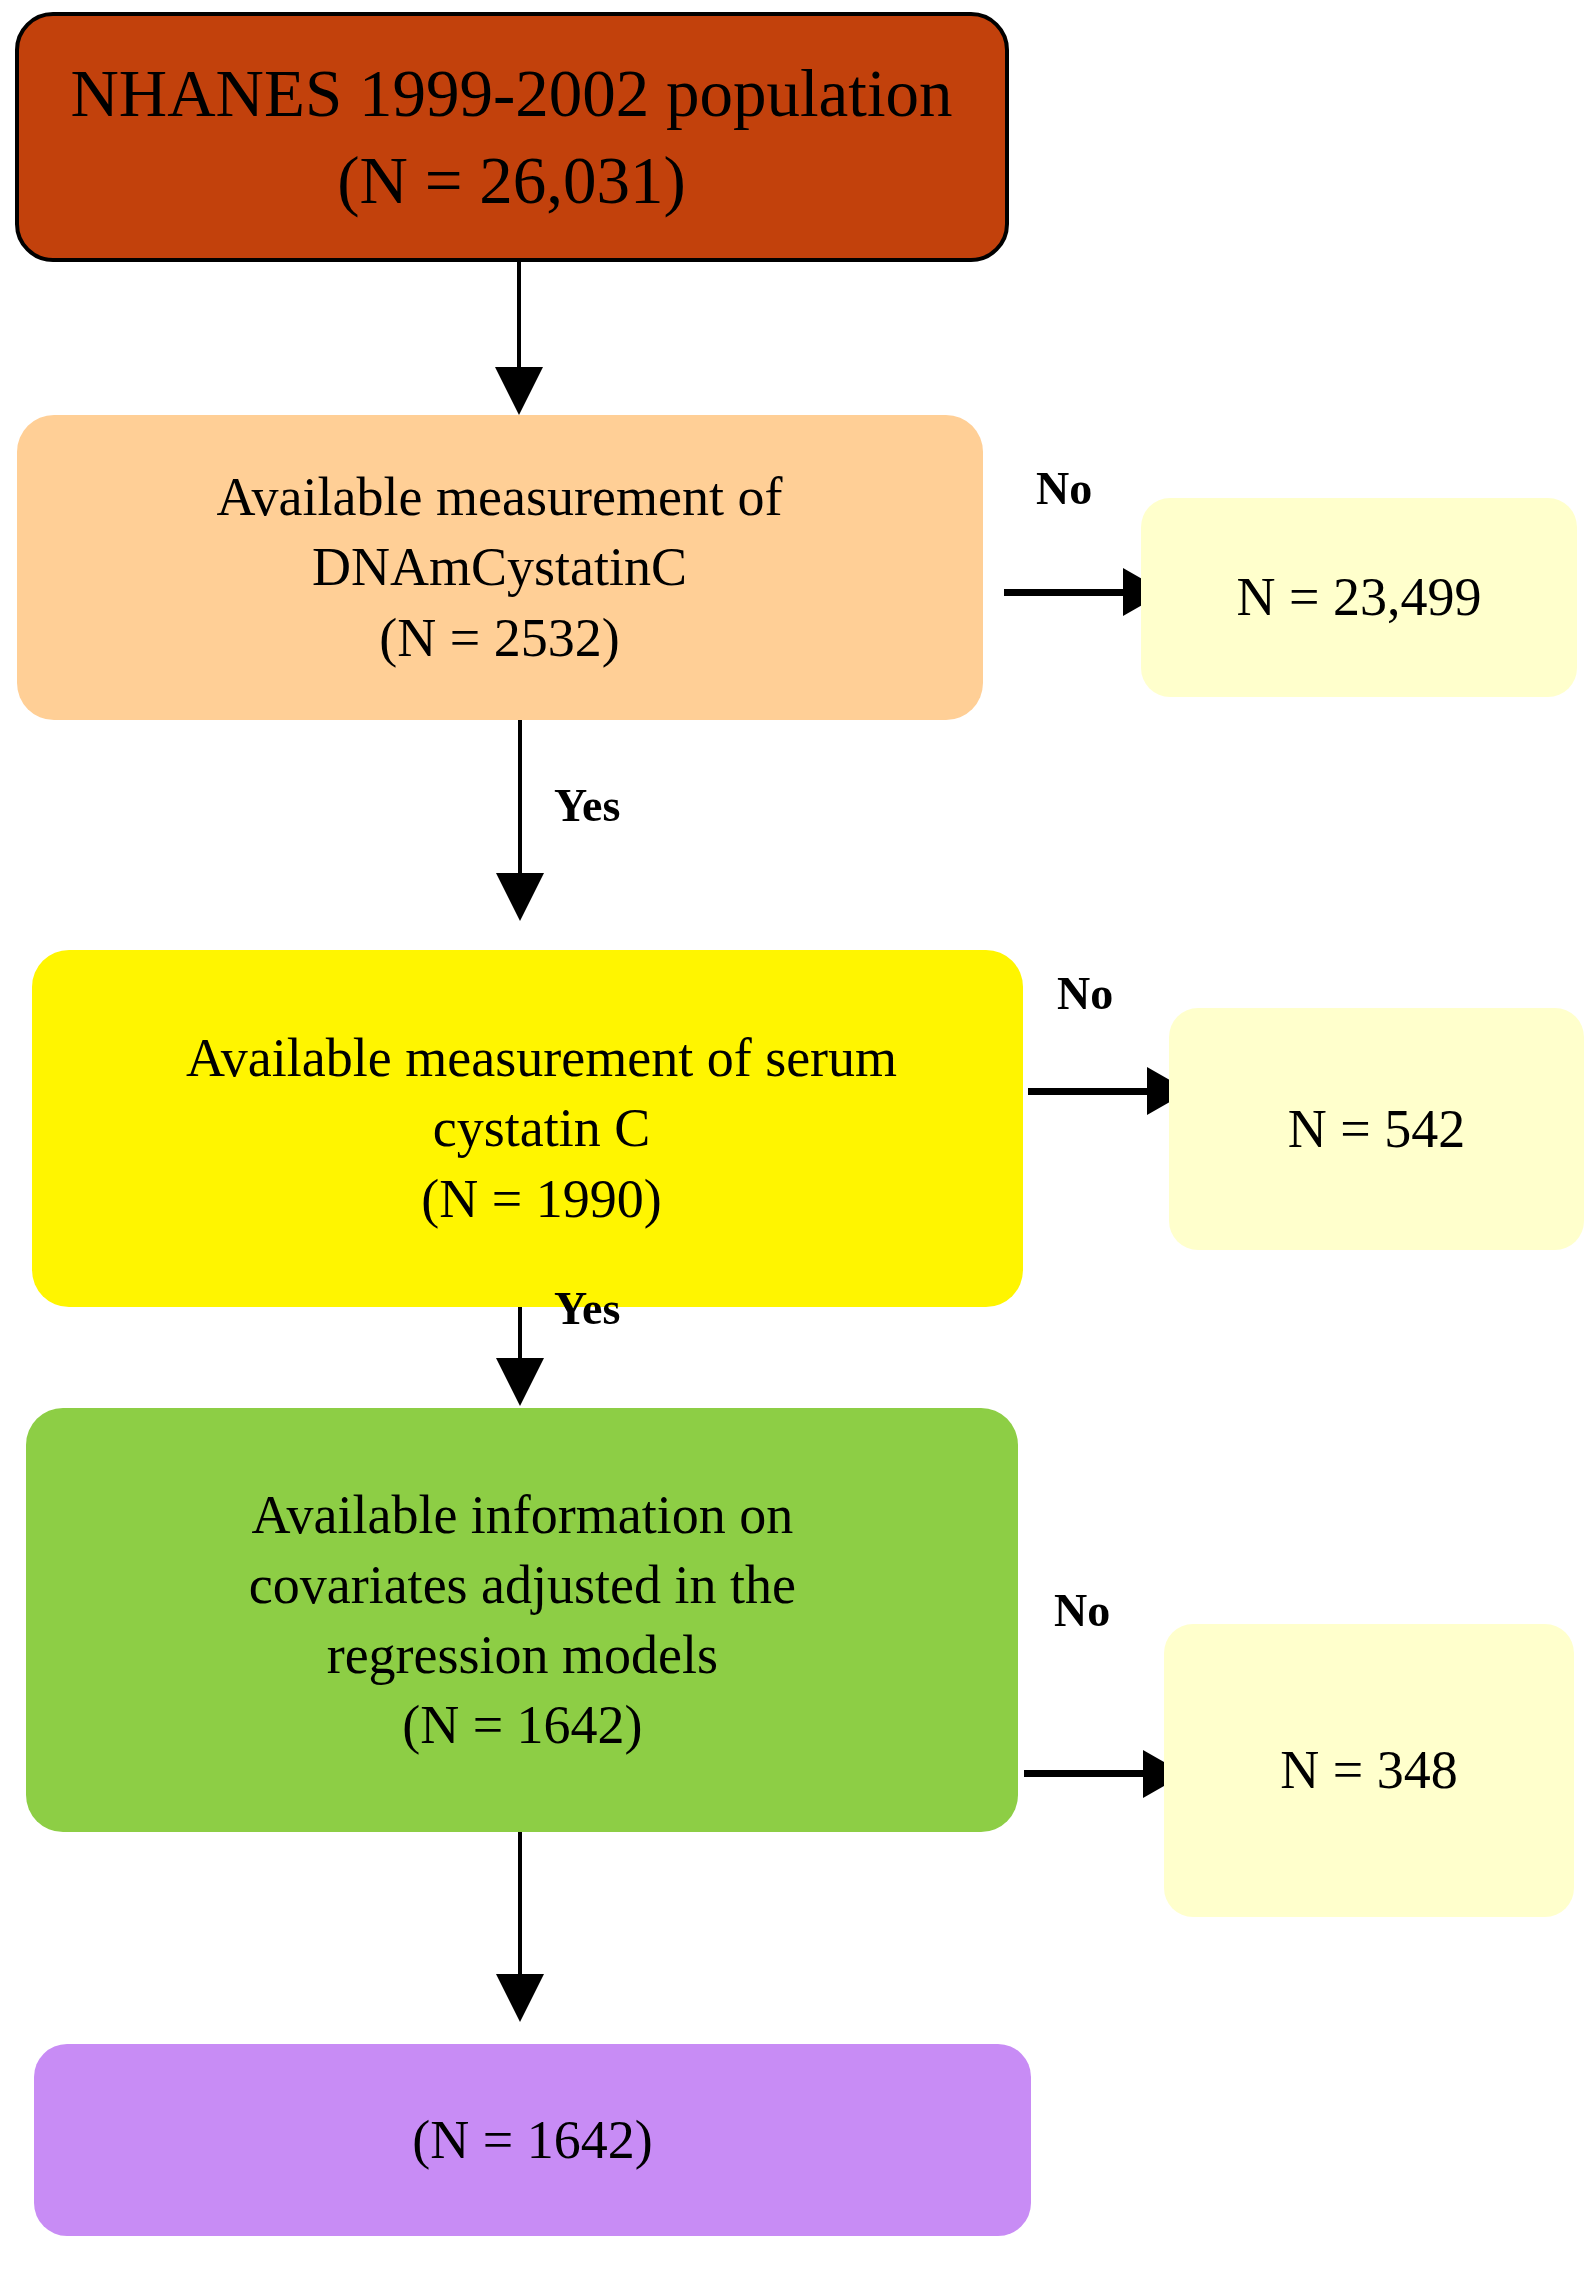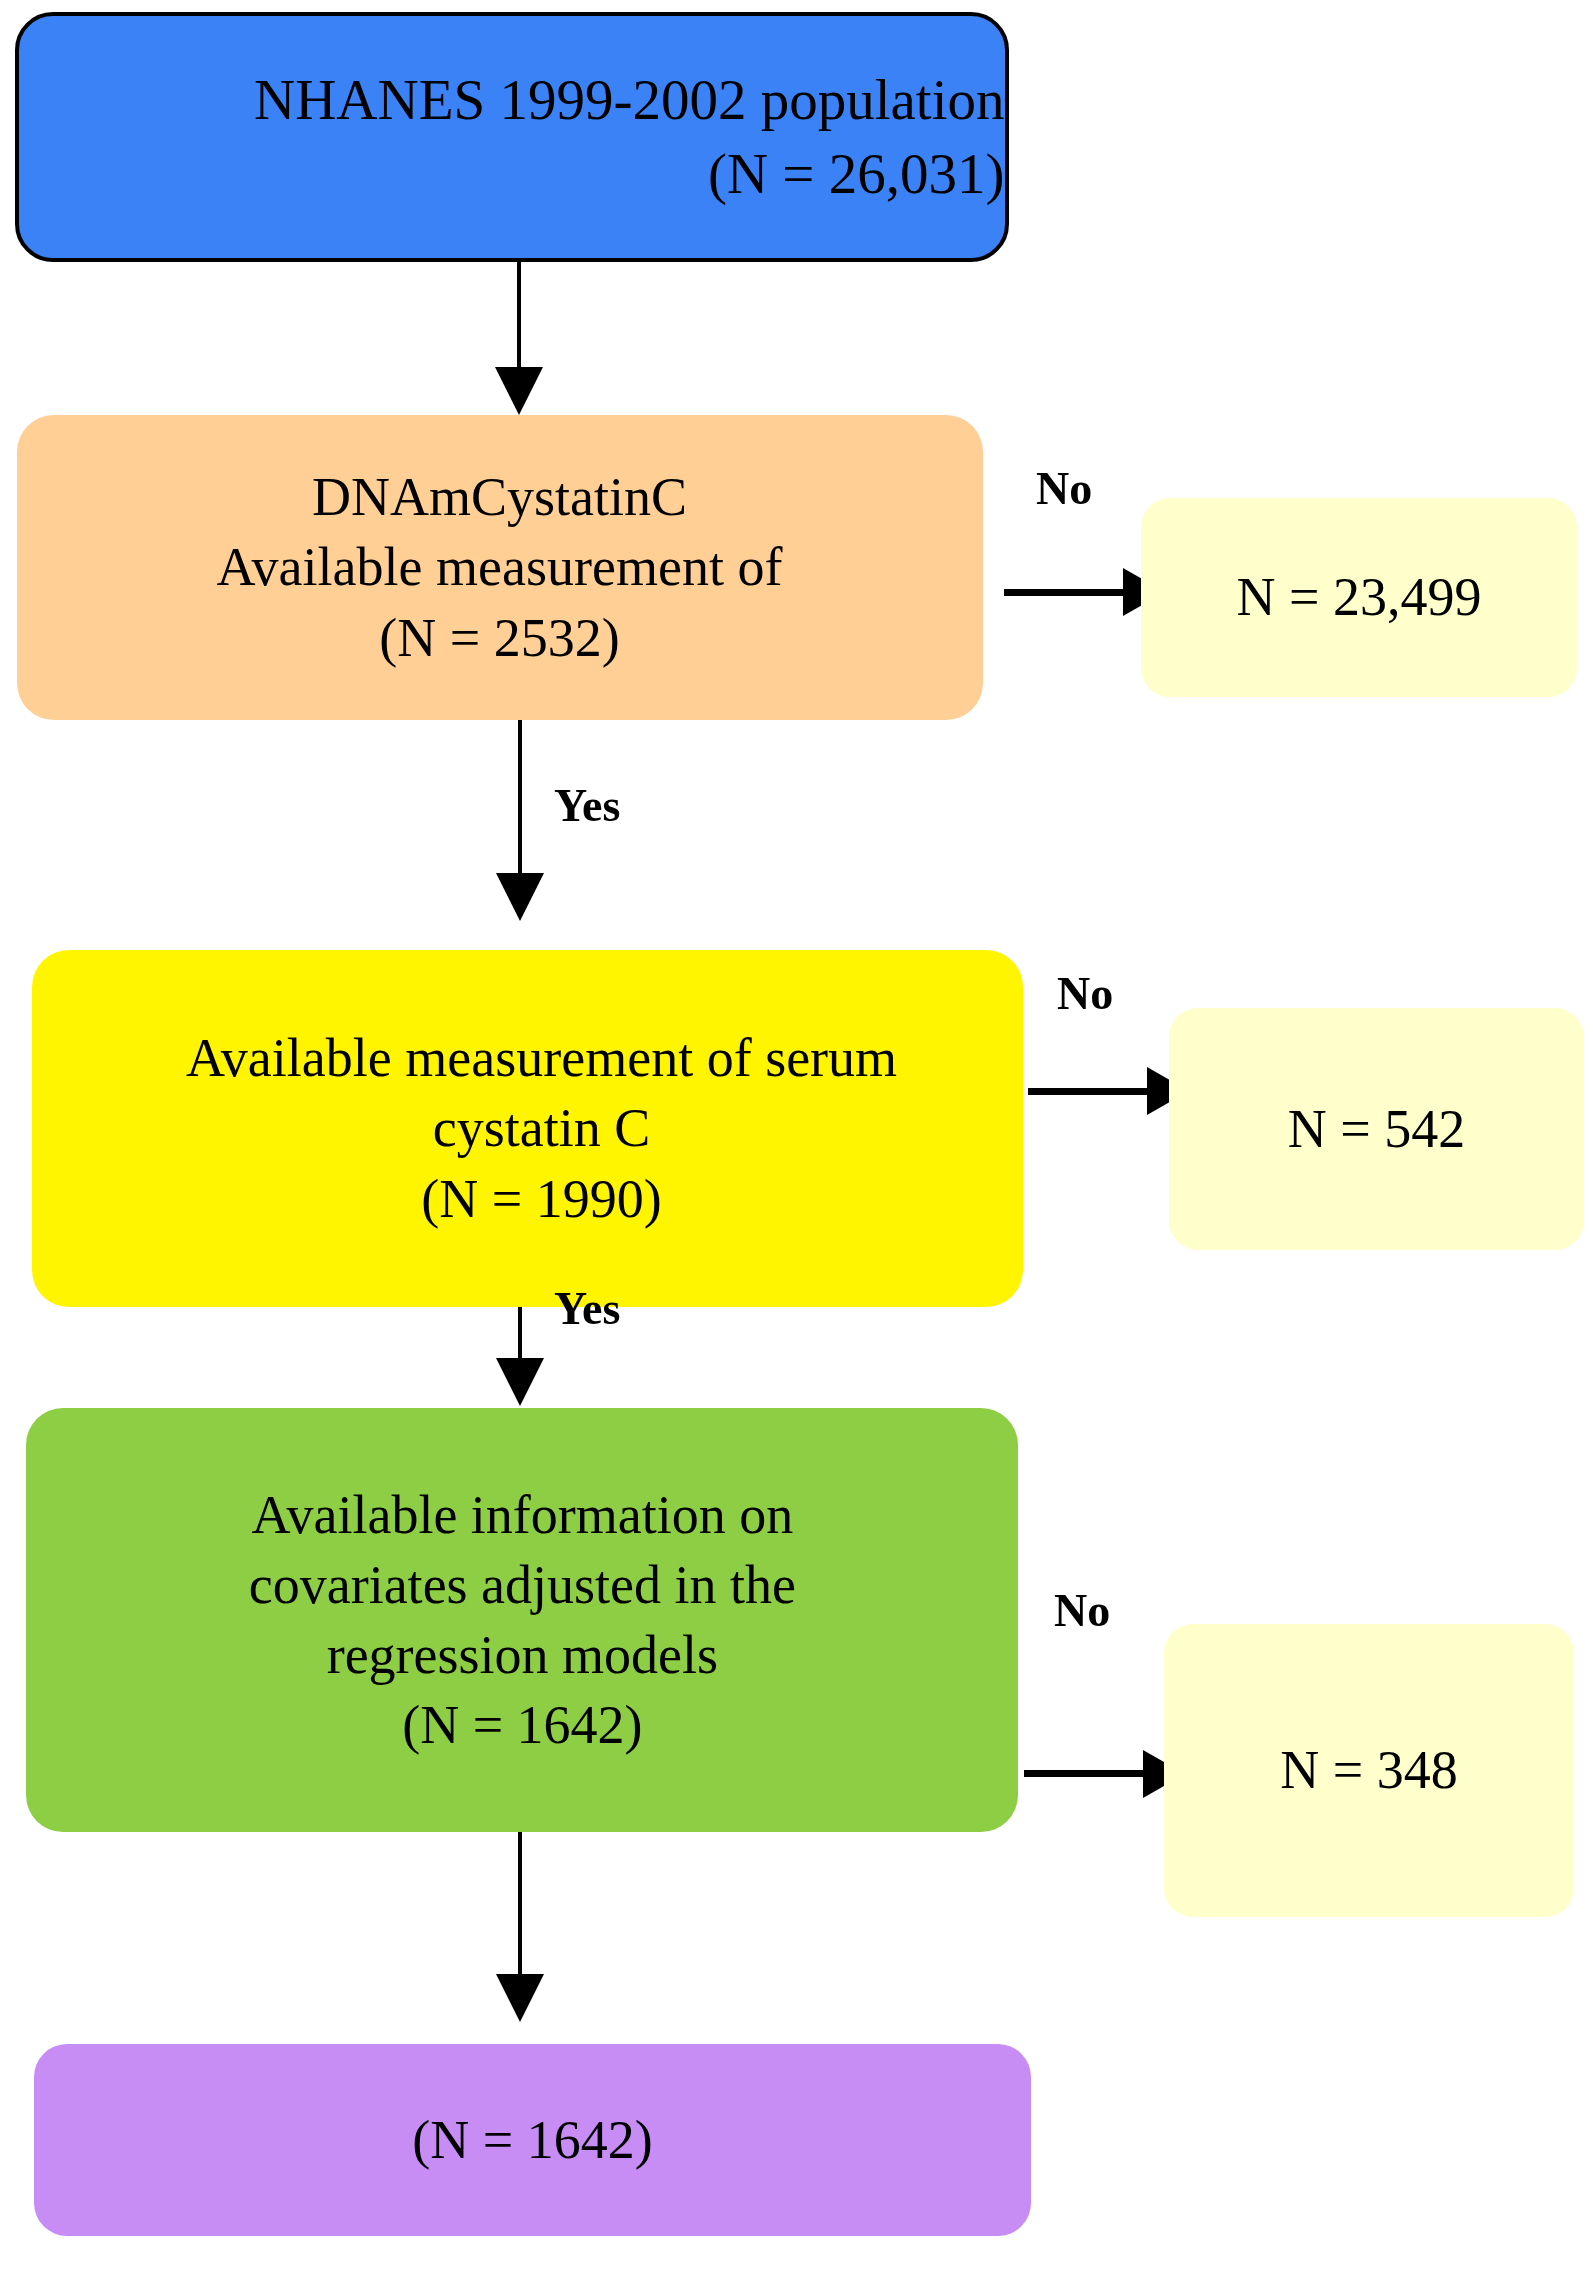--- a/index.html
+++ b/index.html
@@ -29,25 +29,24 @@
   }
 
   .node .line { display: block; white-space: nowrap; }
 
   
   .node-root {
     left: 14.5px;
     top: 12px;
     width: 994px;
     height: 250px;
-    background: #3b82f6;
+    background: #c2410c;
     border: 4.6px solid #000000;
     border-radius: 38px;
-    font-size: 57px;
-    align-items: flex-end;
+    font-size: 67px;
   }
 
   
   .node-dec1 {
     left: 16.5px;
     top: 415px;
     width: 966px;
     height: 305px;
     background: #ffcf96;
     border-radius: 37px;
@@ -140,22 +139,22 @@
 
   <div class="node node-root">
     <span class="line">NHANES 1999-2002 population</span>
     <span class="line">(N = 26,031)</span>
   </div>
 
   <div class="vline" style="left:517px; top:262px; height:128px;"></div>
   <div class="varrow" style="left:495px; top:367px;"></div>
 
   <div class="node node-dec1">
+    <span class="line">Available measurement of</span>
     <span class="line">DNAmCystatinC</span>
-    <span class="line">Available measurement of</span>
     <span class="line">(N = 2532)</span>
   </div>
 
   <div class="hline" style="left:1004px; top:589px; width:126px;"></div>
   <div class="harrow" style="left:1123px; top:568px;"></div>
   <div class="edge-label" style="left:1036px; top:462px;">No</div>
 
   <div class="node node-exc node-exc1">
     <span class="line">N = 23,499</span>
   </div>

